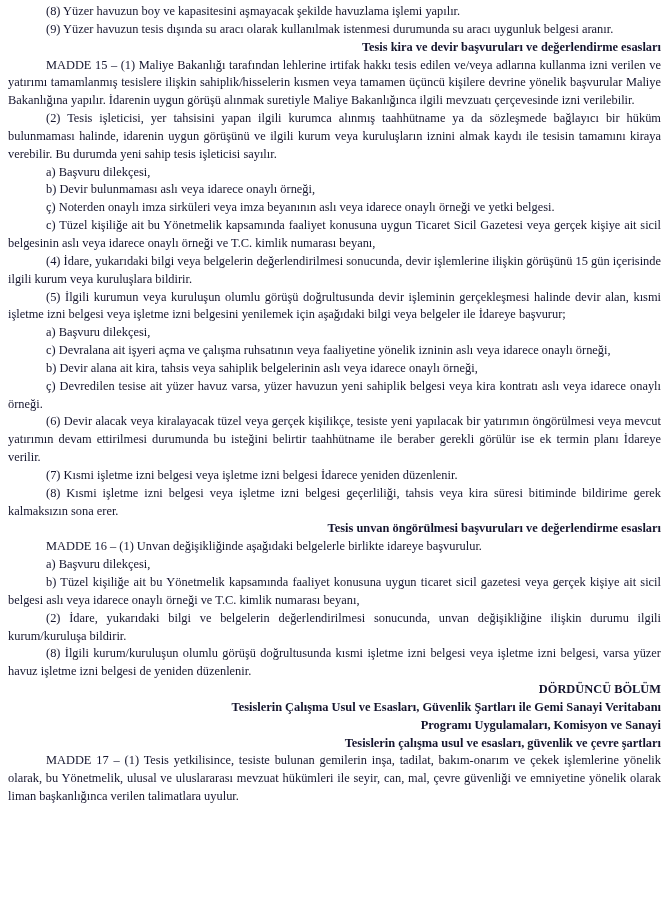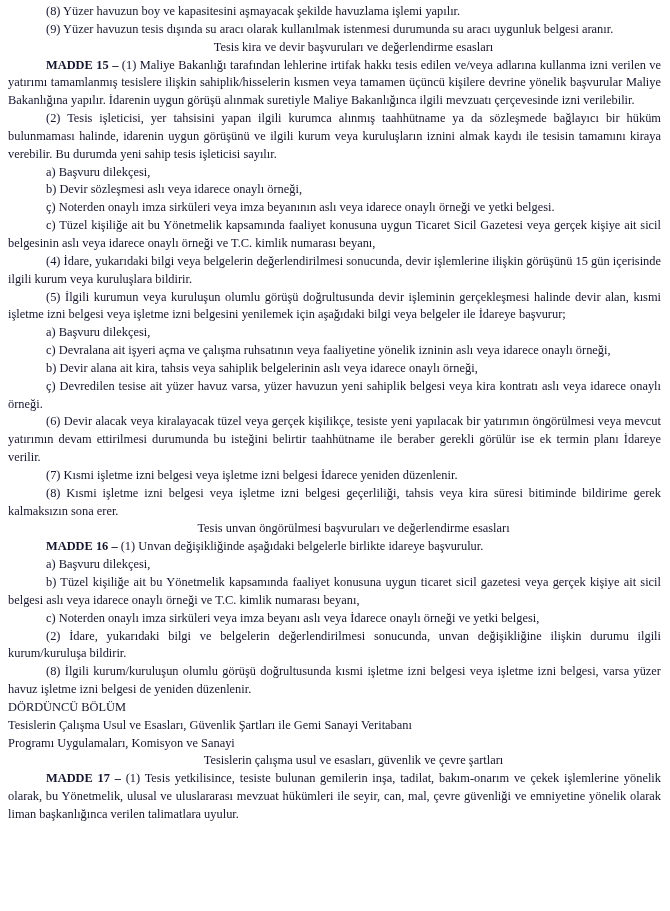--- a/index.html
+++ b/index.html
@@ -21,60 +21,59 @@
     font-size: 12.4px;
     line-height: 17.85px;
     color: #15152e;
   }
   .para {
     margin: 0;
     text-align: justify;
     text-indent: 38px;
   }
   .para.heading {
-    font-weight: normal;
-    text-align: center;
+    font-weight: bold;
+    text-align: right;
   }
   .para.center {
-    font-weight: normal;
-    text-align: left;
+    font-weight: bold;
+    text-align: right;
     text-indent: 0;
   }
   .para b {
-    font-weight: bold;
+    font-weight: normal;
   }
 </style>
 </head>
 <body>
 
 <div class="doc">
   <div id="doc-body">
       <p class="para body">(8) Yüzer havuzun boy ve kapasitesini aşmayacak şekilde havuzlama işlemi yapılır.</p>
       <p class="para body">(9) Yüzer havuzun tesis dışında su aracı olarak kullanılmak istenmesi durumunda su aracı uygunluk belgesi aranır.</p>
       <p class="para heading">Tesis kira ve devir başvuruları ve değerlendirme esasları</p>
       <p class="para madde"><b>MADDE 15 –</b> (1) Maliye Bakanlığı tarafından lehlerine irtifak hakkı tesis edilen ve/veya adlarına kullanma izni verilen ve yatırımı tamamlanmış tesislere ilişkin sahiplik/hisselerin kısmen veya tamamen üçüncü kişilere devrine yönelik başvurular Maliye Bakanlığına yapılır. İdarenin uygun görüşü alınmak suretiyle Maliye Bakanlığınca ilgili mevzuatı çerçevesinde izni verilebilir.</p>
       <p class="para body">(2) Tesis işleticisi, yer tahsisini yapan ilgili kurumca alınmış taahhütname ya da sözleşmede bağlayıcı bir hüküm bulunmaması halinde, idarenin uygun görüşünü ve ilgili kurum veya kuruluşların iznini almak kaydı ile tesisin tamamını kiraya verebilir. Bu durumda yeni sahip tesis işleticisi sayılır.</p>
       <p class="para body">a) Başvuru dilekçesi,</p>
-      <p class="para body">b) Devir sözleşmesi aslı veya idarece onaylı örneği,</p>
+      <p class="para body">b) Devir bulunmaması aslı veya idarece onaylı örneği,</p>
       <p class="para body">ç) Noterden onaylı imza sirküleri veya imza beyanının aslı veya idarece onaylı örneği ve yetki belgesi.</p>
       <p class="para body">c) Tüzel kişiliğe ait bu Yönetmelik kapsamında faaliyet konusuna uygun Ticaret Sicil Gazetesi veya gerçek kişiye ait sicil belgesinin aslı veya idarece onaylı örneği ve T.C. kimlik numarası beyanı,</p>
       <p class="para body">(4) İdare, yukarıdaki bilgi veya belgelerin değerlendirilmesi sonucunda, devir işlemlerine ilişkin görüşünü 15 gün içerisinde ilgili kurum veya kuruluşlara bildirir.</p>
       <p class="para body">(5) İlgili kurumun veya kuruluşun olumlu görüşü doğrultusunda devir işleminin gerçekleşmesi halinde devir alan, kısmi işletme izni belgesi veya işletme izni belgesini yenilemek için aşağıdaki bilgi veya belgeler ile İdareye başvurur;</p>
       <p class="para body">a) Başvuru dilekçesi,</p>
       <p class="para body">c) Devralana ait işyeri açma ve çalışma ruhsatının veya faaliyetine yönelik izninin aslı veya idarece onaylı örneği,</p>
       <p class="para body">b) Devir alana ait kira, tahsis veya sahiplik belgelerinin aslı veya idarece onaylı örneği,</p>
       <p class="para body">ç) Devredilen tesise ait yüzer havuz varsa, yüzer havuzun yeni sahiplik belgesi veya kira kontratı aslı veya idarece onaylı örneği.</p>
       <p class="para body">(6) Devir alacak veya kiralayacak tüzel veya gerçek kişilikçe, tesiste yeni yapılacak bir yatırımın öngörülmesi veya mevcut yatırımın devam ettirilmesi durumunda bu isteğini belirtir taahhütname ile beraber gerekli görülür ise ek termin planı İdareye verilir.</p>
       <p class="para body">(7) Kısmi işletme izni belgesi veya işletme izni belgesi İdarece yeniden düzenlenir.</p>
       <p class="para body">(8) Kısmi işletme izni belgesi veya işletme izni belgesi geçerliliği, tahsis veya kira süresi bitiminde bildirime gerek kalmaksızın sona erer.</p>
       <p class="para heading">Tesis unvan öngörülmesi başvuruları ve değerlendirme esasları</p>
       <p class="para madde"><b>MADDE 16 –</b> (1) Unvan değişikliğinde aşağıdaki belgelerle birlikte idareye başvurulur.</p>
       <p class="para body">a) Başvuru dilekçesi,</p>
       <p class="para body">b) Tüzel kişiliğe ait bu Yönetmelik kapsamında faaliyet konusuna uygun ticaret sicil gazetesi veya gerçek kişiye ait sicil belgesi aslı veya idarece onaylı örneği ve T.C. kimlik numarası beyanı,</p>
-      <p class="para body">c) Noterden onaylı imza sirküleri veya imza beyanı aslı veya İdarece onaylı örneği ve yetki belgesi,</p>
       <p class="para body">(2) İdare, yukarıdaki bilgi ve belgelerin değerlendirilmesi sonucunda, unvan değişikliğine ilişkin durumu ilgili kurum/kuruluşa bildirir.</p>
       <p class="para body">(8) İlgili kurum/kuruluşun olumlu görüşü doğrultusunda kısmi işletme izni belgesi veya işletme izni belgesi, varsa yüzer havuz işletme izni belgesi de yeniden düzenlenir.</p>
       <p class="para center">DÖRDÜNCÜ BÖLÜM</p>
       <p class="para center">Tesislerin Çalışma Usul ve Esasları, Güvenlik Şartları ile Gemi Sanayi Veritabanı</p>
       <p class="para center">Programı Uygulamaları, Komisyon ve Sanayi</p>
       <p class="para heading">Tesislerin çalışma usul ve esasları, güvenlik ve çevre şartları</p>
       <p class="para madde"><b>MADDE 17 –</b> (1) Tesis yetkilisince, tesiste bulunan gemilerin inşa, tadilat, bakım-onarım ve çekek işlemlerine yönelik olarak, bu Yönetmelik, ulusal ve uluslararası mevzuat hükümleri ile seyir, can, mal, çevre güvenliği ve emniyetine yönelik olarak liman başkanlığınca verilen talimatlara uyulur.</p>
     </div>
 </div>
 

